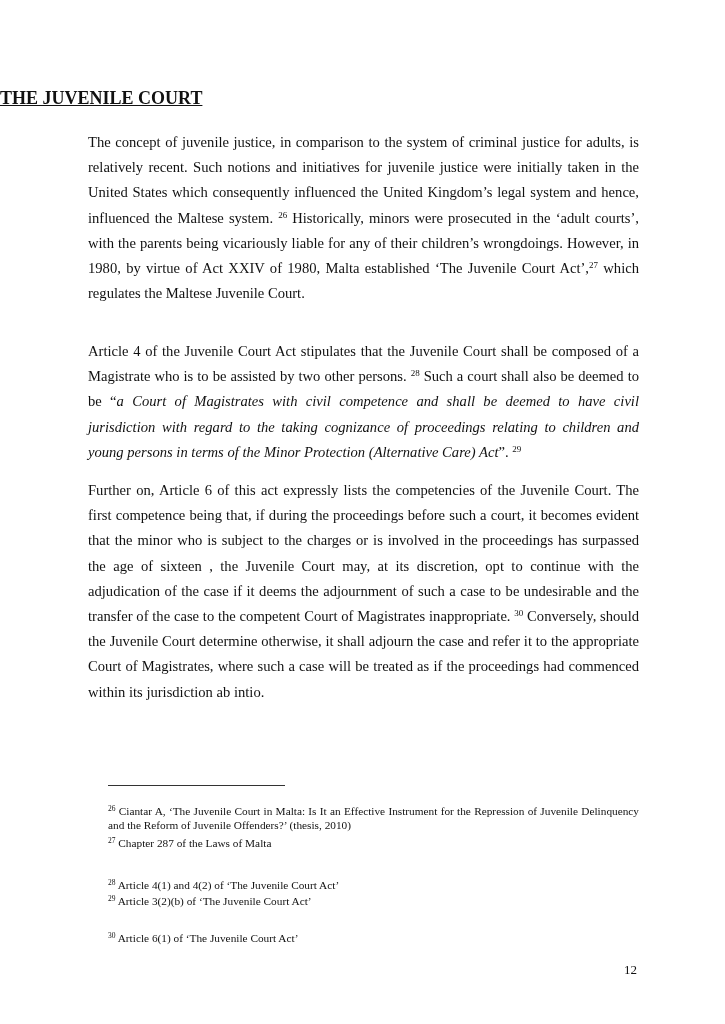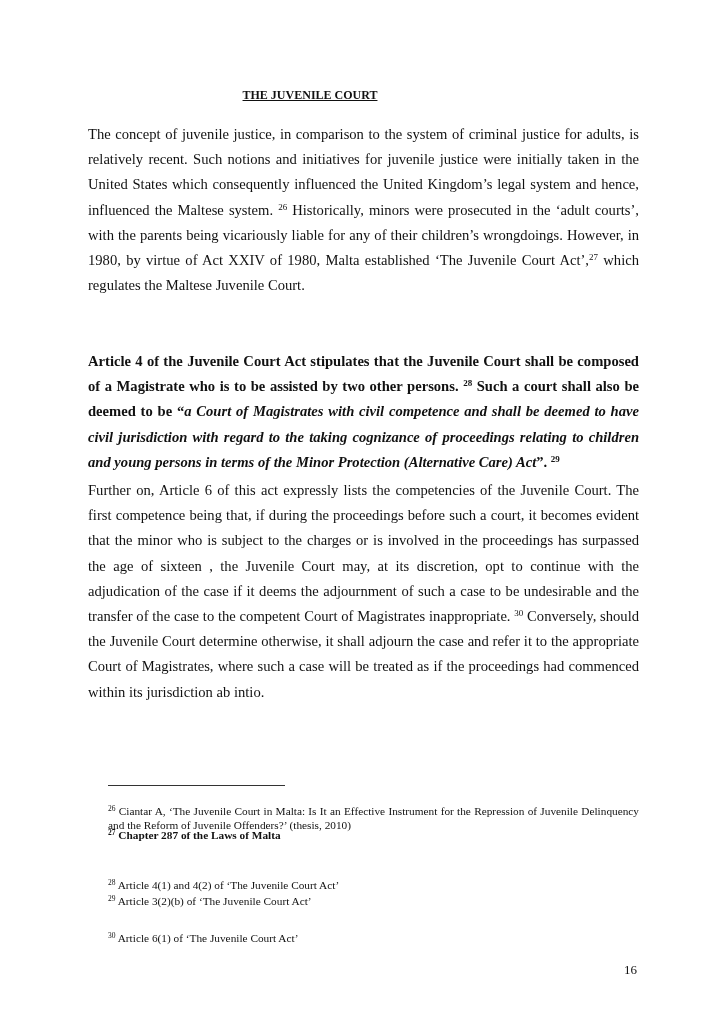--- a/index.html
+++ b/index.html
@@ -1,24 +1,24 @@
 <!DOCTYPE html>
 <html><head>
 <meta charset="utf-8">
 <style>
   html, body { margin: 0; padding: 0; background: #ffffff; }
   body { width: 725px; height: 1024px; position: relative; overflow: hidden;
          font-family: "Liberation Serif", "DejaVu Serif", serif; color: #111; }
   .page { position: absolute; left: 0; top: 0; width: 725px; height: 1024px; background: #fff; }
-  .title { position: absolute; top: 88px; left: 0; width: 620px; text-align: center;
-           font-weight: bold; font-size: 12px; text-decoration: underline; letter-spacing: 0; }
+  .title { position: absolute; top: 88px; left: 0; width: 620px; 
+           font-weight: bold; font-size: 18px; text-decoration: underline; letter-spacing: 0; }
   .body-text { position: absolute; left: 88px; width: 551px; font-size: 14.6px;
                line-height: 25.2px; text-align: justify; }
-  .p1 { top: 122px; }
-  .p2 { top: 349px; font-weight: bold; }
+  .p1 { top: 130px; }
+  .p2 { top: 339px; }
   .p3 { top: 455px; margin-top: 23px; }
   sup { font-size: 9px; line-height: 0; vertical-align: 5px; }
   .fn-rule { position: absolute; left: 108px; top: 785px; width: 177px; height: 0;
              border-top: 1px solid #333; }
   .footnotes { position: absolute; left: 108px; width: 531px; font-size: 11.3px;
                line-height: 13.5px; text-align: justify; }
   .fn sup { font-size: 7.5px; vertical-align: 4px; }
   .page-num { position: absolute; right: 88px; top: 962px; font-size: 13px; }
   p { margin: 0; }
 </style>
@@ -29,20 +29,20 @@
   <div class="title">THE JUVENILE COURT</div>
 
   <p class="body-text p1">The concept of juvenile justice, in comparison to the system of criminal justice for adults, is relatively recent. Such notions and initiatives for juvenile justice were initially taken in the United States which consequently influenced the United Kingdom’s legal system and hence, influenced the Maltese system. <sup>26</sup> Historically, minors were prosecuted in the ‘adult courts’, with the parents being vicariously liable for any of their children’s wrongdoings. However, in 1980, by virtue of Act XXIV of 1980, Malta established ‘The Juvenile Court Act’,<sup>27</sup> which regulates the Maltese Juvenile Court.</p>
   <p class="body-text p2">Article 4 of the Juvenile Court Act stipulates that the Juvenile Court shall be composed of a Magistrate who is to be assisted by two other persons. <sup>28</sup> Such a court shall also be deemed to be “<i>a Court of Magistrates with civil competence and shall be deemed to have civil jurisdiction with  regard  to  the taking cognizance of proceedings relating to children and young persons in terms of the Minor Protection (Alternative Care) Act</i>”. <sup>29</sup></p>
   <p class="body-text p3">Further on, Article 6 of this act expressly lists the competencies of the Juvenile Court. The first competence being that, if during the proceedings before such a court, it becomes evident that the minor who is subject to the charges or is involved in the proceedings has surpassed the age of sixteen , the Juvenile Court may, at its discretion, opt to continue with the adjudication of the case if it deems the adjournment of such a case to be undesirable and the transfer of the case to the competent Court of Magistrates inappropriate. <sup>30</sup> Conversely, should the Juvenile Court determine otherwise, it shall adjourn the case and refer it to the appropriate Court of Magistrates, where such a case will be treated as if the proceedings had commenced within its jurisdiction ab intio.</p>
 
   <div class="fn-rule"></div>
 
   <div class="footnotes" style="top:795px;">
     <p class="fn" style="position:absolute;top:0;width:531px;margin-top:10px;"><sup>26</sup> Ciantar A, ‘The Juvenile Court in Malta: Is It an Effective Instrument for the Repression of Juvenile Delinquency and the Reform of Juvenile Offenders?’ (thesis, 2010)</p>
-    <p class="fn" style="position:absolute;top:34px;width:531px;font-weight:bold;"><sup>27</sup>  Chapter 287 of the Laws of Malta</p>
+    <p class="fn" style="position:absolute;top:42px;width:531px;"><sup>27</sup>  Chapter 287 of the Laws of Malta</p>
     <p class="fn" style="position:absolute;top:84px;width:531px;"><sup>28</sup> Article 4(1) and 4(2) of ‘The Juvenile Court Act’</p>
     <p class="fn" style="position:absolute;top:100px;width:531px;"><sup>29</sup> Article 3(2)(b) of ‘The Juvenile Court Act’</p>
     <p class="fn" style="position:absolute;top:129px;width:531px;margin-top:8px;"><sup>30</sup> Article 6(1) of ‘The Juvenile Court Act’</p>
   </div>
 
-  <div class="page-num">16</div>
+  <div class="page-num">12</div>
 </div>
 
 </body></html>

